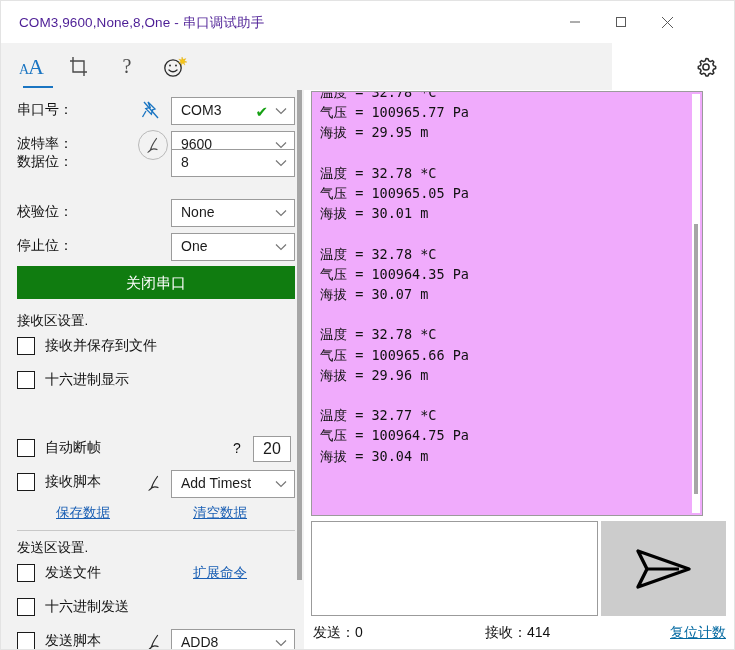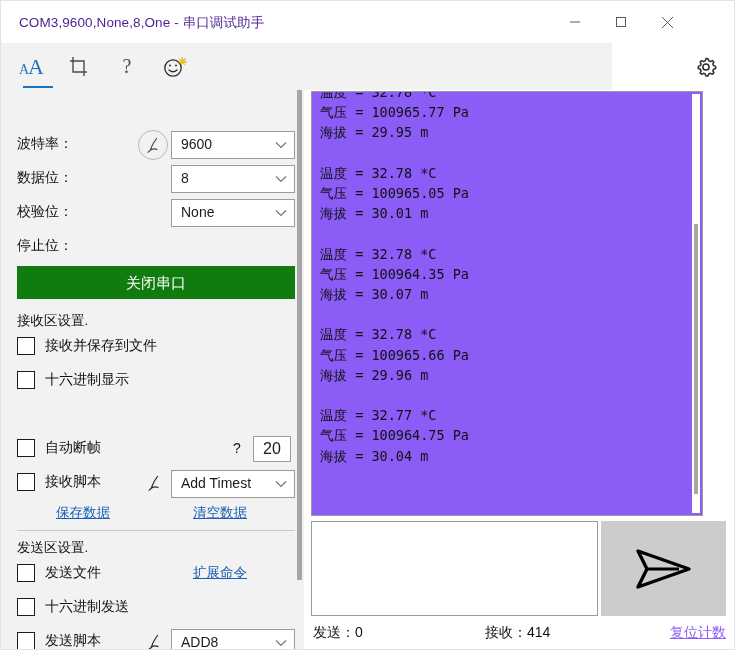--- a/index.html
+++ b/index.html
@@ -247,21 +247,21 @@
     position: absolute;
     font-size: 14px;
     color: #111;
   }
 
   
   .term-wrap {
     position: absolute;
     left: 310px; top: 90px;
     width: 392px; height: 425px;
-    background: #8b5cf6;
+    background: #f0abfc;
     border: 1px solid #9b9b9b;
     box-sizing: border-box;
     overflow: hidden;
   }
   .term-text {
     position: absolute;
     left: 8px; top: -10px;
     font-family: "DejaVu Sans Mono", "Liberation Mono", monospace;
     font-size: 13.5px;
     line-height: 20.2px;
@@ -326,21 +326,21 @@
     position: absolute;
     top: 6px;
     font-size: 14px;
     color: #111;
     white-space: nowrap;
   }
   #status-tx { left: 8px; }
   #status-rx { left: 180px; }
   #status-reset {
     right: 10px; top: 6px;
-    color: #8b5cf6;
+    color: #0369a1;
     text-decoration: underline;
     font-size: 14px;
   }
 </style>
 </head>
 <body>
 
 <div id="app">
 
   <div class="titlebar">
@@ -403,37 +403,54 @@
         <g fill="none" stroke="#2b2b2b" stroke-width="1.5" stroke-linejoin="round">
           <path d="M13 4.4 l2 .35 .75 2.1 1.7 .7 1.95 -1 1.45 1.45 -1 1.95 .7 1.7 2.1 .75 0 2.05 -2.1 .75 -.7 1.7 1 1.95 -1.45 1.45 -1.95 -1 -1.7 .7 -.75 2.1 -2.05 0 -.75 -2.1 -1.7 -.7 -1.95 1 -1.45 -1.45 1 -1.95 -.7 -1.7 -2.1 -.75 0 -2.05 2.1 -.75 .7 -1.7 -1 -1.95 1.45 -1.45 1.95 1 1.7 -.7 .75 -2.1 z"></path>
           <circle cx="13" cy="13" r="3.1"></circle>
         </g>
       </svg>
     </div>
   </div>
 
   <div class="left-panel">
 
+    <div class="row" style="top:4px;">
+      <div class="row-label">串口号：</div>
+      <div class="icon-btn" style="left:137px; top:3px;">
+        <svg width="22" height="22" viewBox="0 0 22 22">
+          <path d="M8 3 l7 7 -2.4 .8 -1.2 4.4 -5.6 -5.6 4.4 -1.2 z" fill="none" stroke="#1a75c2" stroke-width="1.3"></path>
+          <line x1="6" y1="12" x2="2.5" y2="18" stroke="#1a75c2" stroke-width="1.3"></line>
+          <line x1="4" y1="3" x2="18" y2="19" stroke="#1a75c2" stroke-width="1.3"></line>
+        </svg>
+      </div>
+      <div class="combo" style="left:170px; top:3px;">
+        <div class="cval">COM3</div>
+        <div class="check-ok">✔</div>
+        <svg class="chev" viewBox="0 0 12 8">
+          <path d="M1 1.5 L6 6.5 L11 1.5" fill="none" stroke="#777" stroke-width="1.2"></path>
+        </svg>
+      </div>
+    </div>
 
     <div class="row" style="top:38px;">
       <div class="row-label">波特率：</div>
       <div class="icon-btn icon-circle" style="left:137px; top:2px; width:28px; height:28px;">
         <svg width="18" height="18" viewBox="0 0 18 18">
           <path d="M12.5 2.5 C10 6 8 9 7 12.5 C6.6 14 6 15.5 4.5 15.8 C5.6 14.4 7.5 12.8 9.8 12.8 C12 12.8 13 13.5 13 13.5" fill="none" stroke="#4a4a4a" stroke-width="1.2" stroke-linecap="round"></path>
         </svg>
       </div>
       <div class="combo" style="left:170px; top:3px;">
         <div class="cval">9600</div>
         <svg class="chev" viewBox="0 0 12 8">
           <path d="M1 1.5 L6 6.5 L11 1.5" fill="none" stroke="#777" stroke-width="1.2"></path>
         </svg>
       </div>
     </div>
 
-    <div class="row" style="top:72px;padding-left:12px;">
+    <div class="row" style="top:56px;padding-left:12px;">
       <div class="row-label">数据位：</div>
       <div class="combo" style="left:170px; top:3px;">
         <div class="cval">8</div>
         <svg class="chev" viewBox="0 0 12 8">
           <path d="M1 1.5 L6 6.5 L11 1.5" fill="none" stroke="#777" stroke-width="1.2"></path>
         </svg>
       </div>
     </div>
 
     <div class="row" style="top:106px;">
@@ -441,20 +458,26 @@
       <div class="combo" style="left:170px; top:3px;">
         <div class="cval">None</div>
         <svg class="chev" viewBox="0 0 12 8">
           <path d="M1 1.5 L6 6.5 L11 1.5" fill="none" stroke="#777" stroke-width="1.2"></path>
         </svg>
       </div>
     </div>
 
     <div class="row" style="top:140px;">
       <div class="row-label">停止位：</div>
+      <div class="combo" style="left:170px; top:3px;">
+        <div class="cval">One</div>
+        <svg class="chev" viewBox="0 0 12 8">
+          <path d="M1 1.5 L6 6.5 L11 1.5" fill="none" stroke="#777" stroke-width="1.2"></path>
+        </svg>
+      </div>
     </div>
 
     <div class="green-btn" style="top:176px;">关闭串口</div>
 
     <div class="section-title" style="top:222px;">接收区设置.</div>
 
     <div class="cbrow" style="top:242px;">
       <div class="cbox"></div>
       <div class="cblabel">接收并保存到文件</div>
     </div>

